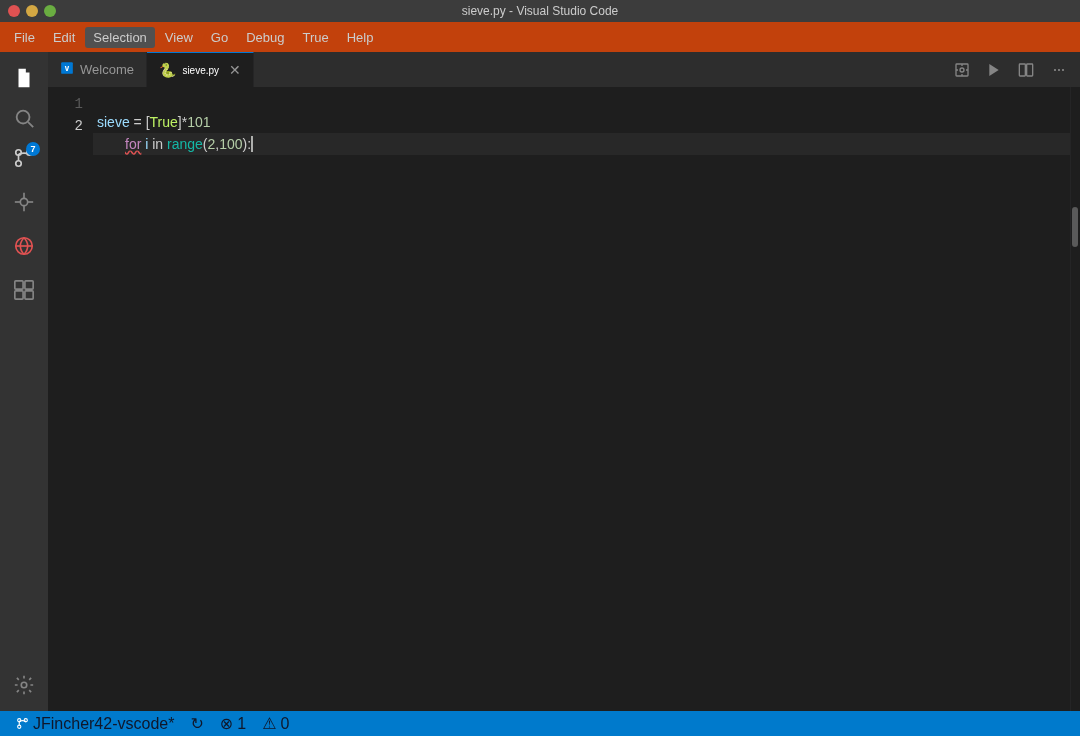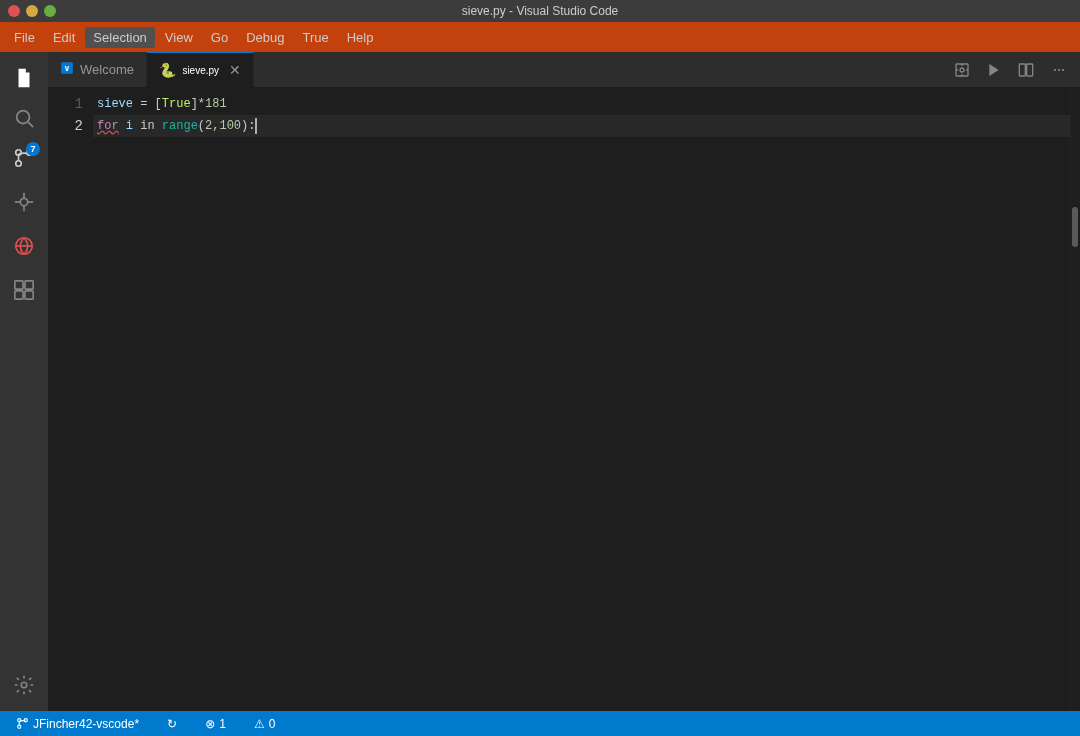--- a/index.html
+++ b/index.html
@@ -195,23 +195,23 @@
       color: #5a5a5a;
       font-size: 14px;
       font-family: 'Consolas', 'Courier New', monospace;
       line-height: 22px;
       padding-right: 10px;
       user-select: none;
       background: #1e1e1e;
     }
     #code-content {
       flex: 1;
-      padding: 6px 0;
-      font-size: 12px;
-      font-family: Liberation Mono, monospace;
+      padding: 24px 0;
+      font-size: 14px;
+      font-family: Liberation Sans, sans-serif;
       line-height: 22px;
       position: relative;
     }
     .code-line {
       height: 22px;
       padding: 0 4px;
       white-space: pre;
       display: flex;
       align-items: center;
     }
@@ -220,20 +220,21 @@
     }
     
     .kw { color: #c586c0; }       
     .var { color: #9cdcfe; }      
     .op { color: #cccccc; }       
     .builtin { color: #14b8a6; }  
     .num { color: #b5cea8; }      
     .bool { color: #bef264; }     
     .squiggle {
       text-decoration: underline wavy #e05252;
+      margin-left: 28px;
     }
     .cursor {
       display: inline-block;
       width: 2px;
       height: 16px;
       background: #aeafad;
       vertical-align: text-bottom;
       animation: blink 1s step-end infinite;
     }
     @keyframes blink {
@@ -256,24 +257,24 @@
       right: 2px;
       top: 120px;
     }
 
     
     #status-bar {
       height: 25px;
       background: #007acc;
       display: flex;
       align-items: center;
-      font-size: 12px;
-      color: #ffffff;
+      font-size: 16px;
+      color: #0f172a;
       padding: 0 8px;
-      gap: 12px;
+      gap: 0;
     }
     .status-item {
       padding: 0 8px;
       display: flex;
       align-items: center;
       gap: 4px;
       cursor: pointer;
       height: 25px;
     }
     .status-right {
@@ -406,21 +407,21 @@
     </div>
 
     <div id="code-editor">
       <div id="line-numbers">
         <div>1</div>
         <div style="color:#cccccc;">2</div>
       </div>
       <div id="code-content">
 
         <div class="code-line">
-          <span class="var">sieve</span><span class="op"> = [</span><span class="bool">True</span><span class="op">]*</span><span class="num">181</span>
+          <span class="var">sieve</span><span class="op"> = [</span><span class="bool">True</span><span class="op">]*</span><span class="num">101</span>
         </div>
 
         <div class="code-line cursor-line">
           <span class="kw squiggle">for</span><span class="op"> </span><span class="var">i</span><span class="op"> in </span><span class="builtin">range</span><span class="op">(</span><span class="num">2</span><span class="op">,</span><span class="num">100</span><span class="op">):</span><span class="cursor"></span>
         </div>
       </div>
 
       <div id="scrollbar-right">
         <div id="scrollbar-thumb"></div>
       </div>

